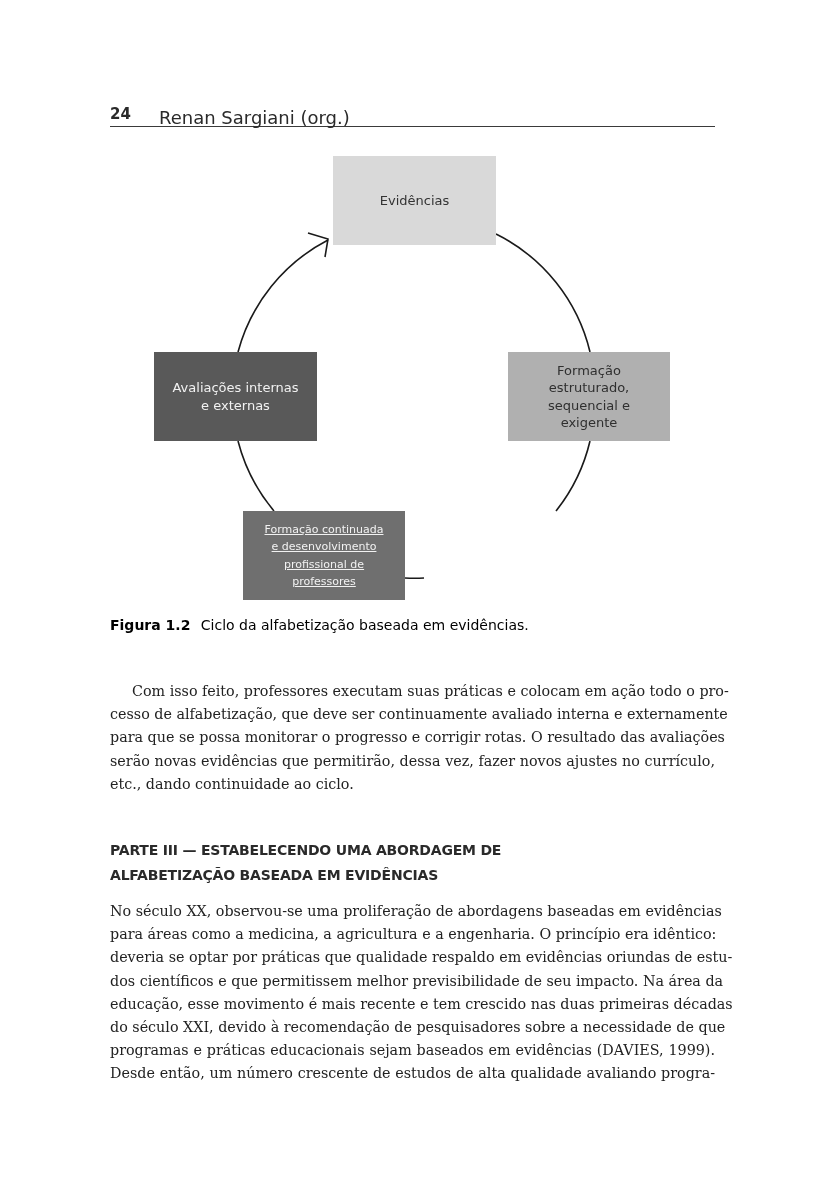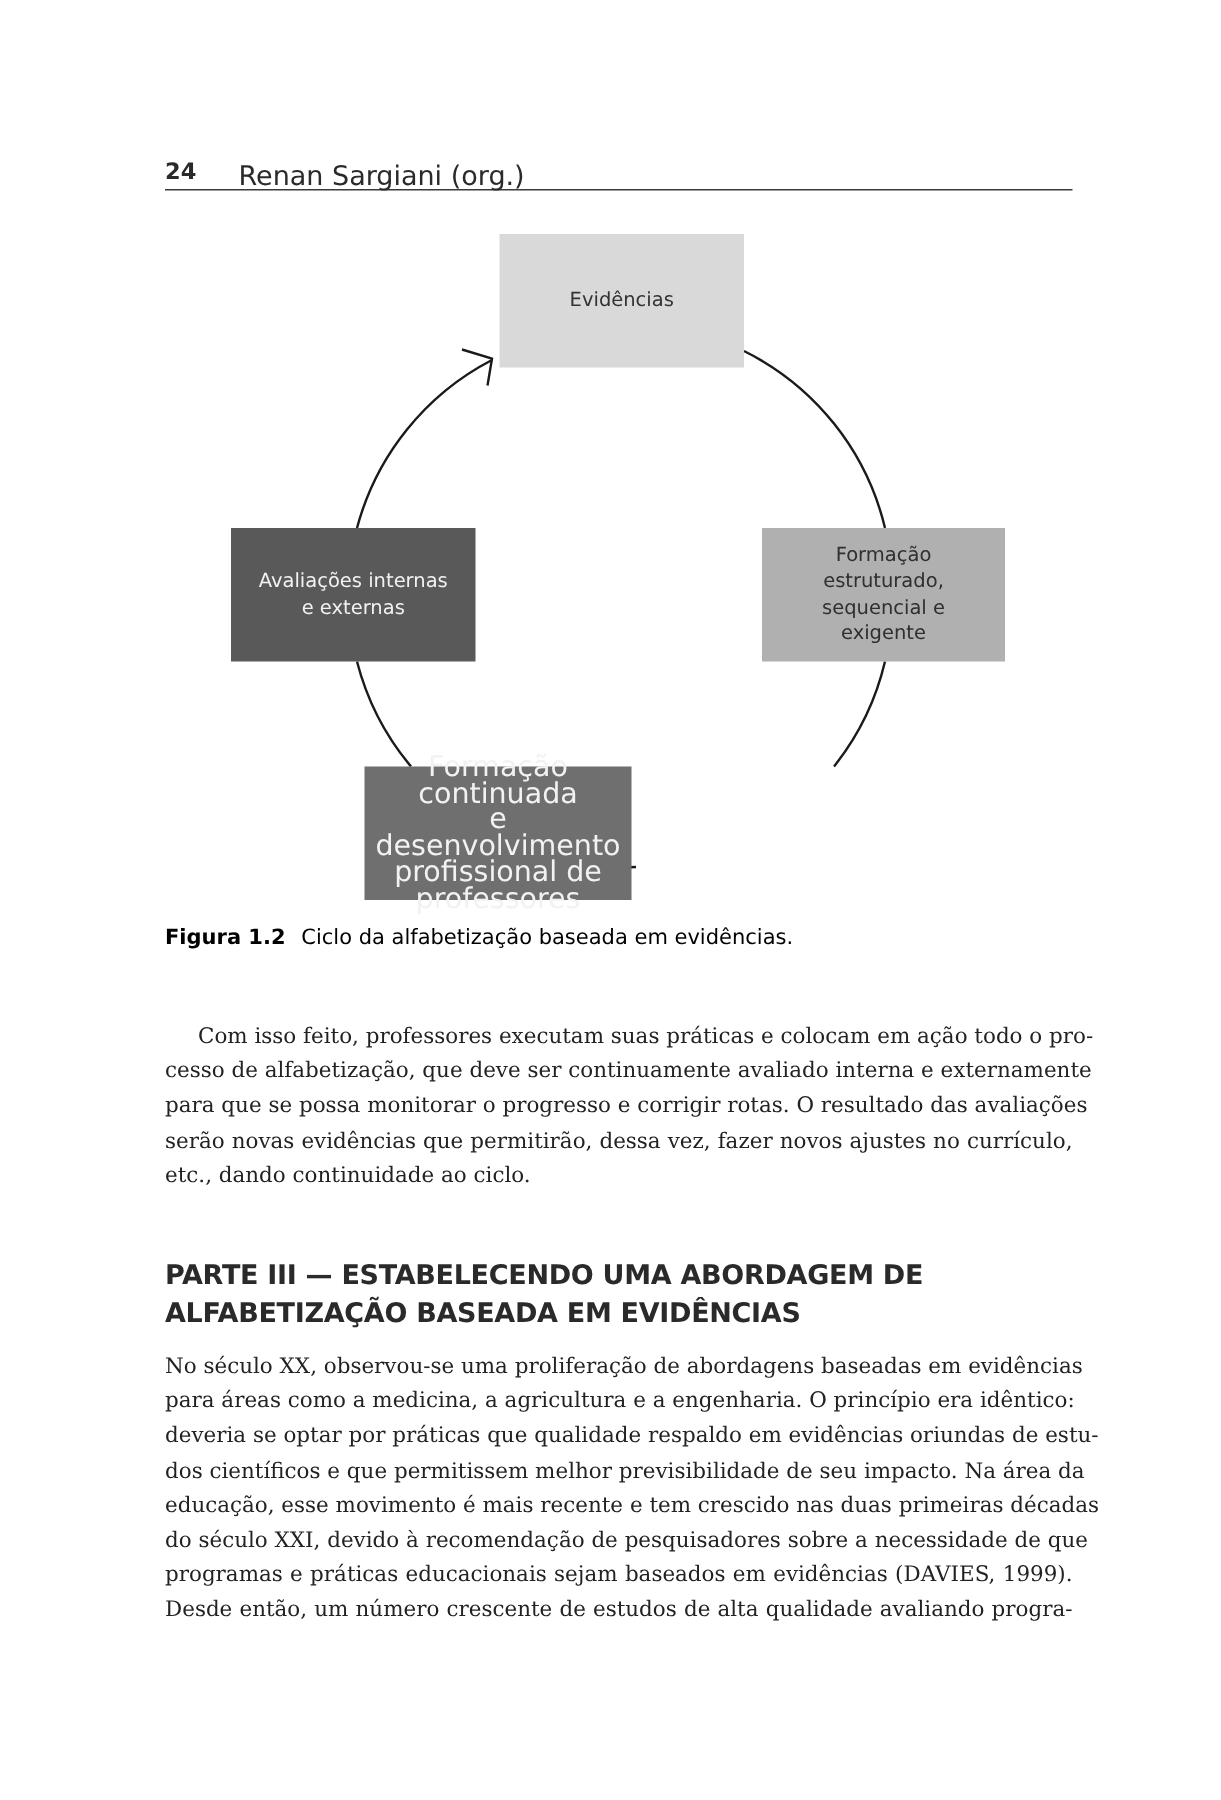--- a/index.html
+++ b/index.html
@@ -13,35 +13,35 @@
 
     .figure { position: absolute; left: 0; top: 0; width: 814px; height: 610px; }
     .figure svg { position: absolute; left: 0; top: 0; }
 
     .node { position: absolute; display: flex; align-items: center; justify-content: center; text-align: center;
       font-family: "DejaVu Sans", sans-serif; font-size: 13px; line-height: 17.5px; box-sizing: border-box; padding: 0 18px; }
     .node span { white-space: pre-line; }
     .node-evid { left: 333px; top: 156px; width: 163px; height: 89px; background: #d9d9d9; color: #333333; }
     .node-curr { left: 508px; top: 352px; width: 162px; height: 89px; background: #b0b0b0; color: #2f2f2f; }
     .node-aval { left: 154px; top: 352px; width: 163px; height: 89px; background: #595959; color: #f2f2f2; }
-    .node-form { left: 243px; top: 511px; width: 178px; height: 89px; background: #6f6f6f; color: #f2f2f2; font-size: 19px; }
+    .node-form { left: 243px; top: 511px; width: 162px; height: 89px; background: #6f6f6f; color: #f2f2f2; font-size: 11px; text-decoration: underline; }
     .node-mat  { left: 424px; top: 511px; width: 162px; height: 89px; background: #a3a3a3; color: #f5f5f5; font-size: 12.8px; }
 
     .caption { position: absolute; left: 110px; top: 617px; font-family: "DejaVu Sans", sans-serif; font-size: 14px; color: #000000; }
     .caption .cap-label { font-weight: bold; margin-right: 6px; }
 
     .body-text { position: absolute; left: 110px; width: 605px; font-family: "DejaVu Serif", serif;
       font-size: 14.3px; line-height: 23.2px; color: #222222; text-align: justify; }
     .body-text .line { display: block; height: 23.2px; white-space: nowrap; text-align-last: justify; }
     .body-text .line.last { text-align-last: left; }
     .para1 { top: 680px; }
     .para2 { top: 900px; }
 
     .section-heading { position: absolute; left: 110px; top: 838px; width: 605px;
-      font-family: "DejaVu Sans", sans-serif; font-weight: bold; font-size: 18px; line-height: 25px; color: #2a2a2a; letter-spacing: -0.2px; }
+      font-family: "DejaVu Sans", sans-serif; font-weight: bold; font-size: 14px; line-height: 25px; color: #2a2a2a; letter-spacing: -0.2px; }
     .section-heading .line { display: block; }
   </style>
 </head>
 <body>
 
 <div class="page">
 
   <div class="running-head">
     <span class="page-num">24</span>
     <span class="book-title">Renan Sargiani (org.)</span>

